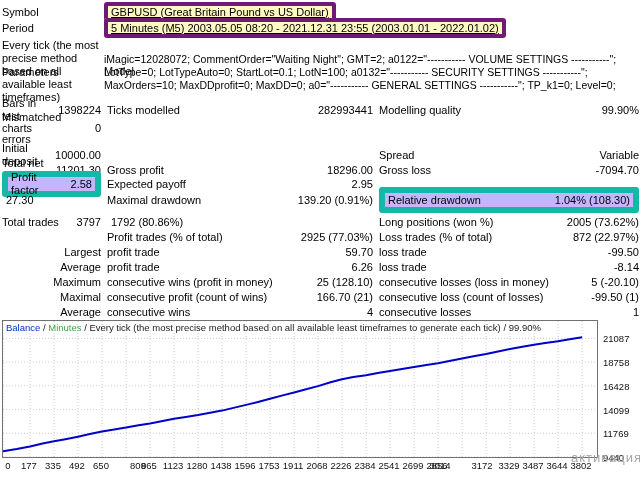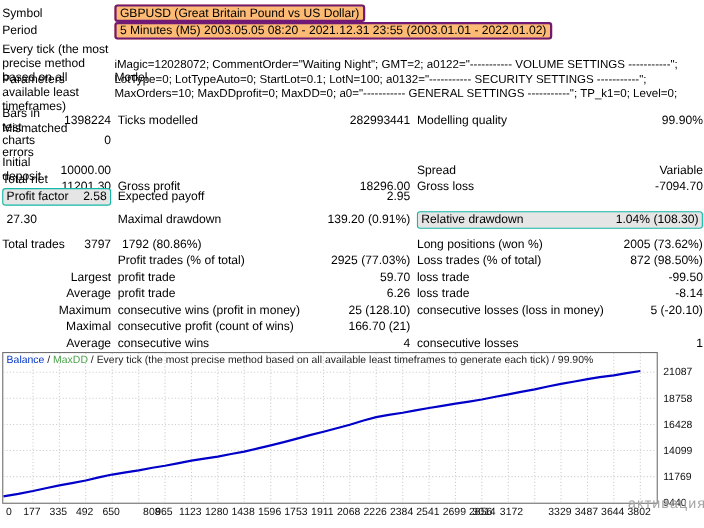--- a/index.html
+++ b/index.html
@@ -10,22 +10,22 @@
     font-size:11px;line-height:13px;
   }
   .rpt{position:absolute;left:0;top:0;width:640px;}
   
   .tr{display:grid;grid-template-columns:99px 1fr;column-gap:3px;padding-left:2px;align-items:center;}
   
   .r{display:grid;grid-template-columns:99px 266px 260px;column-gap:6px;padding-left:2px;align-items:center;height:15px;}
   .cell{display:flex;justify-content:space-between;align-items:center;min-width:0;}
   .cell .l{text-align:left;}
   .cell .v{text-align:center;white-space:nowrap;margin-left:4px;}
-  .hl{background:#fdba74;border:2px solid #701a75;border-radius:3px;padding:0 3px;}
-  .hlbox{background:#e5e5e5;border:1px solid #14b8a6;border-radius:3px;padding:0 3px;height:14px;box-sizing:content-box;}
+  .hl{background:#fef9c3;border:4px solid #701a75;border-radius:3px;padding:0 3px;text-decoration:underline;}
+  .hlbox{background:#c4b5fd;border:6px solid #14b8a6;border-radius:3px;padding:0 3px;height:14px;box-sizing:content-box;}
   .wrapnarrow{width:58px;white-space:normal;line-height:11px;}
   .params{font-size:10.5px;line-height:13px;height:39px;overflow:hidden;}
   
   .chart{position:absolute;left:2px;top:320px;width:638px;height:158px;}
   .plot{position:absolute;left:0;top:0;width:596px;height:138px;border:1px solid #707070;background:#fff;box-sizing:border-box;}
   .chead{position:absolute;left:3px;top:1px;font-size:9.5px;line-height:11px;color:#222;white-space:nowrap;}
   .cb{color:#0033CC;}
   .ce{color:#4AA24A;}
   .ylab{position:absolute;left:601px;font-size:9.5px;color:#111;line-height:10px;}
   .xlab{position:absolute;top:141px;font-size:9.5px;color:#111;line-height:10px;transform:translateX(-50%);}
@@ -149,21 +149,21 @@
   </div>
 
   <div class="r">
     <div class="cell"></div>
     <div class="cell">
         <span class="l">Profit trades (% of total)</span>
         <span class="v">2925 (77.03%)</span>
       </div>
     <div class="cell">
         <span class="l">Loss trades (% of total)</span>
-        <span class="v">872 (98.50%)</span>
+        <span class="v">872 (22.97%)</span>
       </div>
   </div>
 
   <div class="r">
     <div class="cell">
         <span class="l"></span>
         <span class="v">Largest</span>
       </div>
     <div class="cell">
         <span class="l">profit trade</span>
@@ -206,20 +206,24 @@
   </div>
 
   <div class="r">
     <div class="cell">
         <span class="l"></span>
         <span class="v">Maximal</span>
       </div>
     <div class="cell">
         <span class="l">consecutive profit (count of wins)</span>
         <span class="v">166.70 (21)</span>
+      </div>
+    <div class="cell">
+        <span class="l">consecutive loss (count of losses)</span>
+        <span class="v">-99.50 (1)</span>
       </div>
   </div>
 
   <div class="r">
     <div class="cell">
         <span class="l"></span>
         <span class="v">Average</span>
       </div>
     <div class="cell">
         <span class="l">consecutive wins</span>
@@ -263,21 +267,21 @@
         <line class="grid" x1="579.1" y1="0" x2="579.1" y2="136"></line>
         <line class="grid" x1="0" y1="17.4" x2="594" y2="17.4"></line>
         <line class="grid" x1="0" y1="41.1" x2="594" y2="41.1"></line>
         <line class="grid" x1="0" y1="64.9" x2="594" y2="64.9"></line>
         <line class="grid" x1="0" y1="88.6" x2="594" y2="88.6"></line>
         <line class="grid" x1="0" y1="112.3" x2="594" y2="112.3"></line>
         <line class="grid" x1="0" y1="136.0" x2="594" y2="136.0"></line>
         <polyline points="0.0,130.3 13.7,128.0 27.0,125.4 39.6,122.6 51.0,120.3 62.4,118.2 74.9,115.8 86.8,113.0 99.0,110.4 111.2,108.5 123.1,106.6 135.6,104.2 147.0,102.4 158.4,100.2 171.0,97.8 182.8,95.9 195.0,94.1 207.1,91.7 219.0,89.6 231.5,86.6 243.1,83.9 255.9,80.7 267.0,77.7 278.7,74.6 291.1,71.5 303.1,68.3 315.0,65.1 327.5,61.3 339.0,58.2 350.3,56.1 363.1,54.2 374.7,52.0 387.0,49.9 399.0,47.9 411.1,46.0 423.4,44.1 435.0,42.2 446.3,39.9 459.1,37.5 470.6,35.2 483.1,33.0 495.0,30.4 507.0,28.0 519.4,25.8 531.1,23.7 542.2,21.9 555.0,20.2 566.6,18.2 579.1,16.3" fill="none" stroke="#0000C8" stroke-width="2" stroke-linejoin="round"></polyline>
       </svg>
     <div class="chead">
-      <span class="cb">Balance</span><span> / </span><span class="ce">MaxDD</span><span> / Every tick (the most precise method based on all available least timeframes to generate each tick) / 99.90%</span>
+      <span class="cb">Balance</span><span> / </span><span class="ce">Minutes</span><span> / Every tick (the most precise method based on all available least timeframes to generate each tick) / 99.90%</span>
     </div>
   </div>
   <div id="ylabels">
       <div class="ylab" style="top: 14.4377px;">21087</div>
       <div class="ylab" style="top: 38.1461px;">18758</div>
       <div class="ylab" style="top: 61.8647px;">16428</div>
       <div class="ylab" style="top: 85.5731px;">14099</div>
       <div class="ylab" style="top: 109.292px;">11769</div>
       <div class="ylab" style="top: 133px;">9440</div>
     </div>
@@ -295,20 +299,20 @@
       <div class="xlab" style="left: 243.083px;">1596</div>
       <div class="xlab" style="left: 266.995px;">1753</div>
       <div class="xlab" style="left: 291.06px;">1911</div>
       <div class="xlab" style="left: 314.972px;">2068</div>
       <div class="xlab" style="left: 339.037px;">2226</div>
       <div class="xlab" style="left: 363.102px; text-align: right;">2384</div>
       <div class="xlab" style="left: 387.014px;">2541</div>
       <div class="xlab" style="left: 411.078px;">2699</div>
       <div class="xlab" style="left: 434.991px;">2856</div>
       <div class="xlab" style="left: 438px;">3014</div>
-      <div class="xlab" style="left: 463px;">3172</div>
+      <div class="xlab" style="left: 480px;">3172</div>
       <div class="xlab" style="left: 507.032px;">3329</div>
       <div class="xlab" style="left: 531.097px;">3487</div>
       <div class="xlab" style="left: 555.009px;">3644</div>
       <div class="xlab" style="left: 579.074px;">3802</div>
     </div>
   <div class="wm">активация</div>
 </div>
 
 </body></html>

